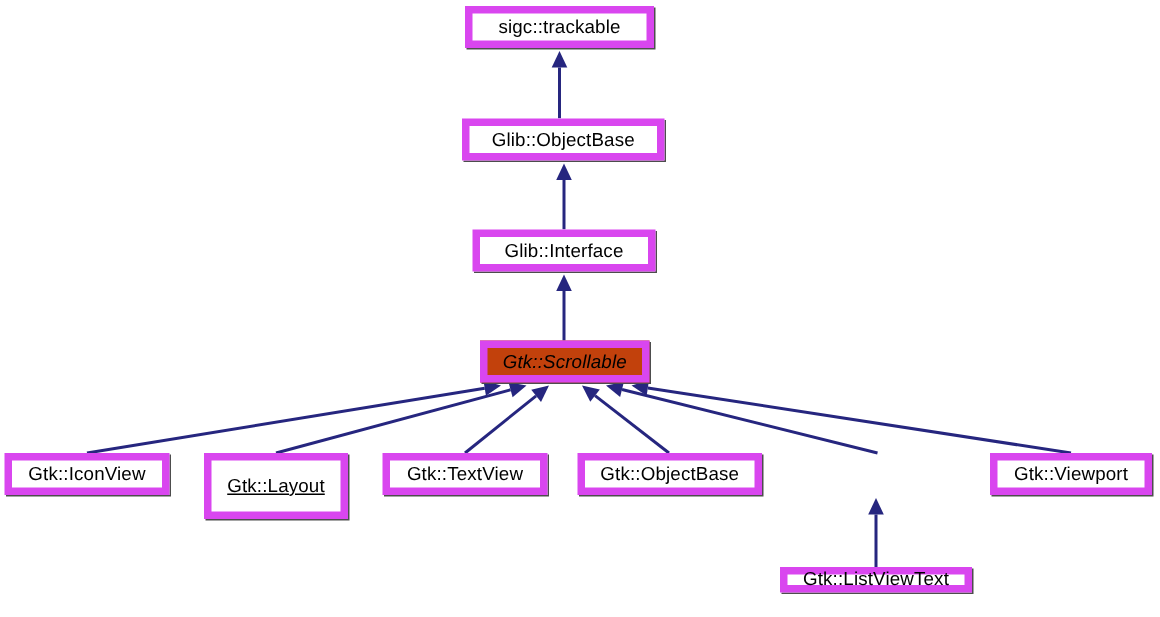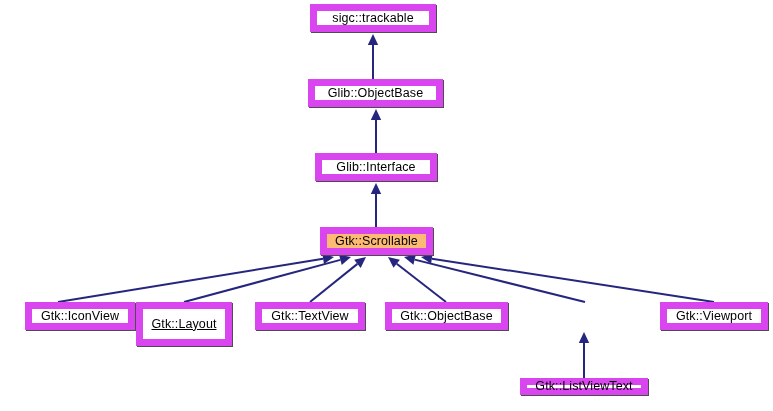--- a/index.html
+++ b/index.html
@@ -30,30 +30,31 @@
     top: 0;
     width: 773px;
     height: 411px;
     pointer-events: none;
   }
 
   .node {
     position: absolute;
     box-sizing: border-box;
     background: #ffffff;
-    border: 7px solid #d946ef;
+    border: 5px solid #d946ef;
     box-shadow: 1px 1px 0 0 #4d4d4d;
     display: flex;
     align-items: center;
     justify-content: center;
     white-space: nowrap;
   }
 
   .node.highlight {
-    background: #fdba74;
+    background: #c2410c;
+    font-style: italic;
   }
 
   .node-label {
     font-size: 12.5px;
     line-height: 1;
     color: #000000;
     letter-spacing: 0.1px;
     padding: 0 6px;
   }
 </style>
@@ -108,21 +109,21 @@
     </div>
     <div class="node" style="left: 308px; top: 79px; width: 135px; height: 28px;">
       <span class="node-label">Glib::ObjectBase</span>
     </div>
     <div class="node" style="left: 315px; top: 153px; width: 122px; height: 28px;">
       <span class="node-label">Glib::Interface</span>
     </div>
     <div class="node highlight" style="left: 320px; top: 227px; width: 113px; height: 28px;">
       <span class="node-label">Gtk::Scrollable</span>
     </div>
-    <div class="node" style="left: 3px; top: 302px; width: 110px; height: 28px; margin-left: 22px;">
+    <div class="node" style="left: 3px; top: 302px; width: 110px; height: 28px;">
       <span class="node-label">Gtk::IconView</span>
     </div>
     <div class="node" style="left: 136px; top: 302px; width: 96px; height: 44px; text-decoration: underline;">
       <span class="node-label">Gtk::Layout</span>
     </div>
     <div class="node" style="left: 255px; top: 302px; width: 110px; height: 28px;">
       <span class="node-label">Gtk::TextView</span>
     </div>
     <div class="node" style="left: 385px; top: 302px; width: 123px; height: 28px;">
       <span class="node-label">Gtk::ObjectBase</span>

